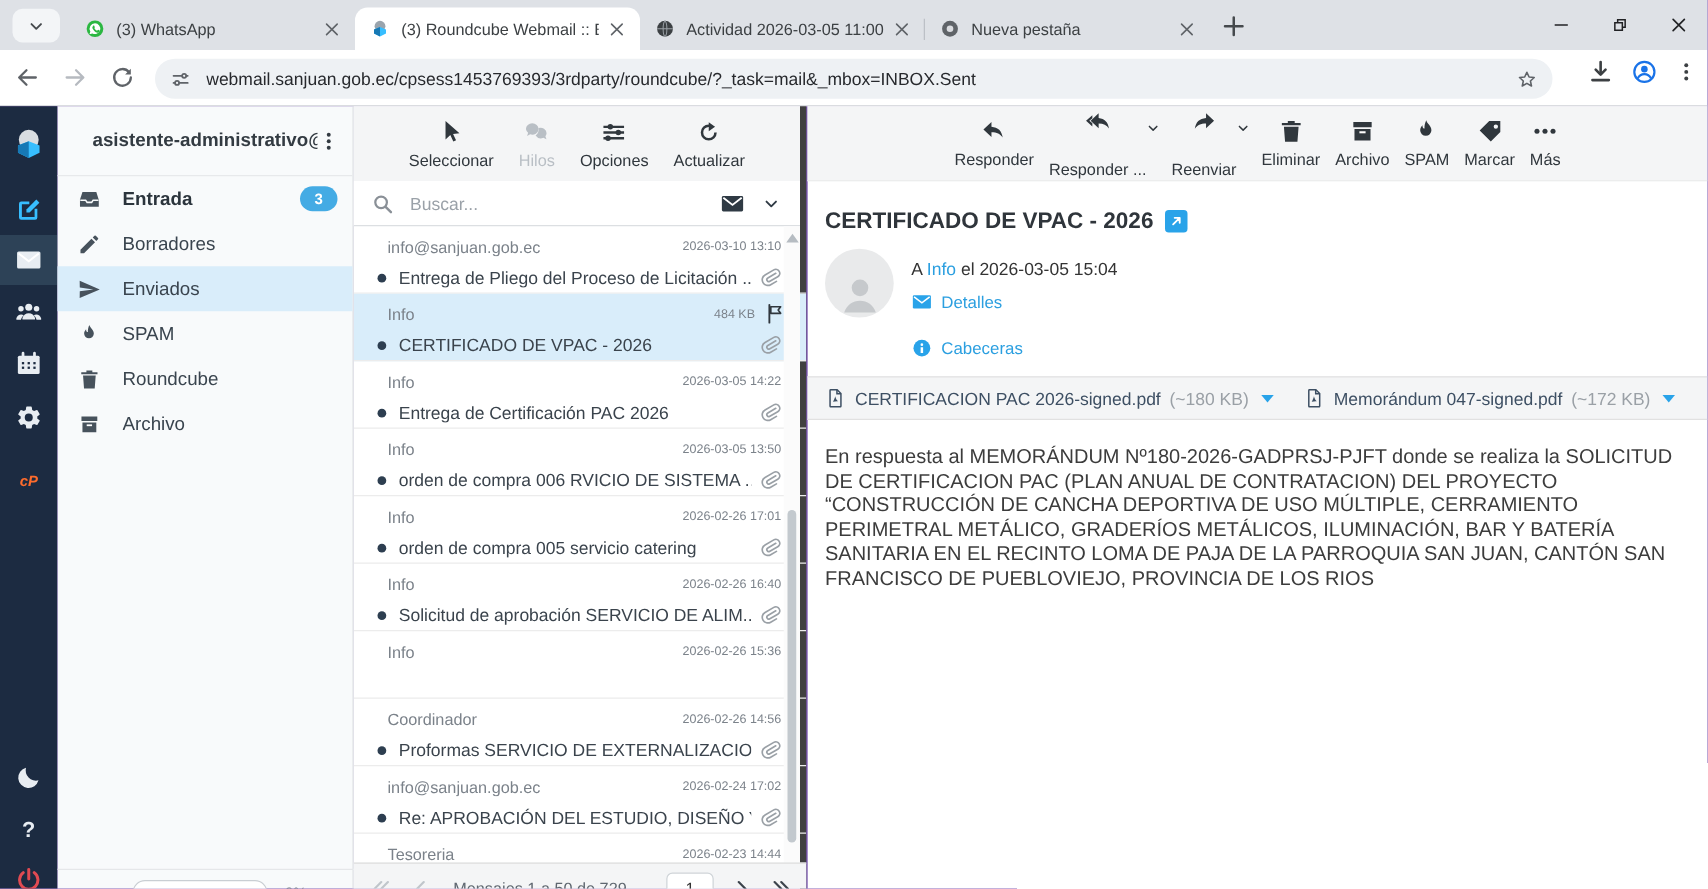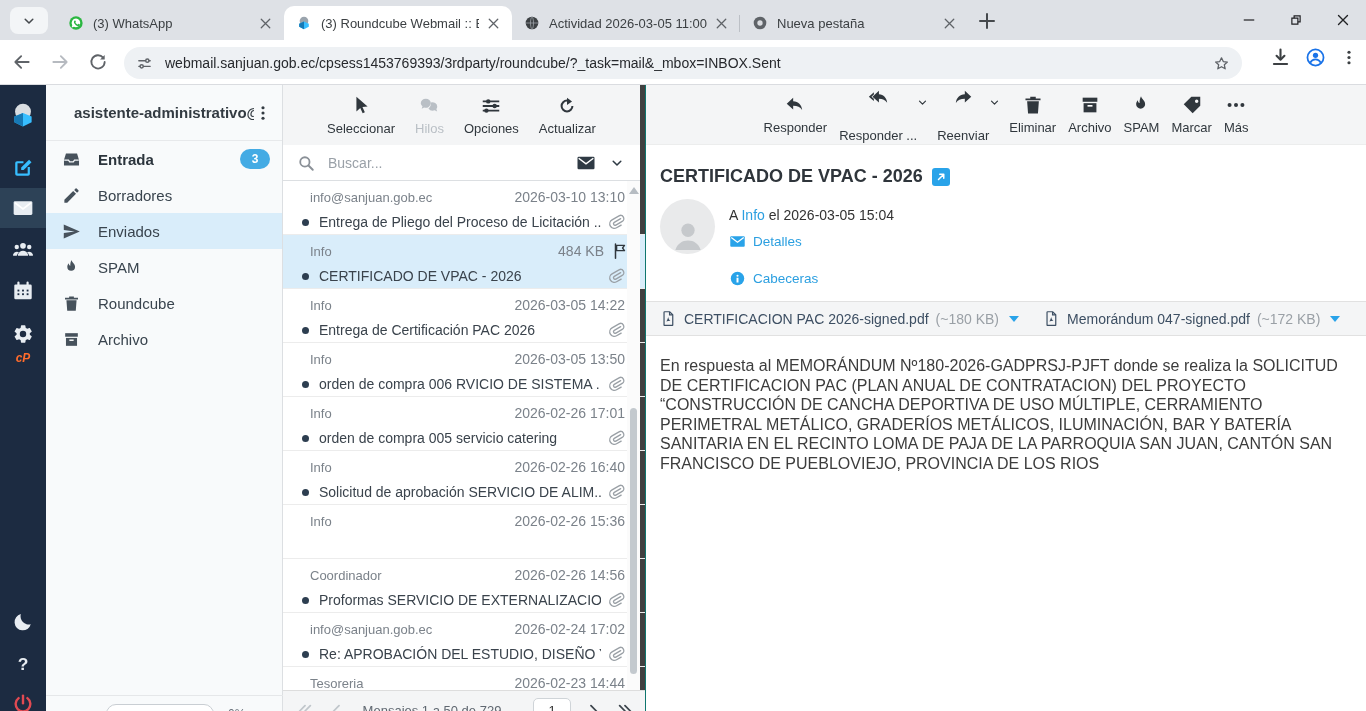--- a/index.html
+++ b/index.html
@@ -1,17 +1,17 @@
 <!DOCTYPE html>
 <html><head>
 <meta charset="utf-8">
 <style>
   html,body{margin:0;padding:0;background:#fff;}
   *{box-sizing:border-box;font-family:"Liberation Sans",sans-serif;}
-  #screen{position:relative;width:1366px;height:711px;overflow:hidden;background:#0f766e;}
+  #screen{position:relative;width:1366px;height:711px;overflow:hidden;background:#4c1d95;}
   .ico{display:inline-flex;align-items:center;justify-content:center;}
   .ico svg{width:100%;height:100%;display:block;}
 
   
   .tabbar{position:absolute;left:0;top:0;width:1366px;height:40px;background:#dee1e6;display:flex;align-items:flex-end;}
   .tabsearch{position:absolute;left:10px;top:7px;width:38px;height:27px;background:#f3f5f7;border-radius:8px;display:flex;align-items:center;justify-content:center;color:#45494d;}
   .tabsearch .ico{width:14px;height:14px;}
   #tabs{position:absolute;left:56px;top:0;height:40px;display:flex;align-items:flex-end;}
   .tab{position:relative;width:228px;height:34px;display:flex;align-items:center;padding:0 10px 0 12px;color:#3c4043;font-size:13px;}
   .tab.active{background:#fff;border-radius:10px 10px 0 0;height:34px;}
@@ -73,21 +73,21 @@
   .searchrow .sico{width:18px;height:18px;color:#8a9097;flex:0 0 18px;}
   .searchinput{flex:1;border:none;outline:none;background:transparent;font-size:14px;color:#333;margin-left:11px;}
   .searchinput::placeholder{color:#9aa1a8;}
   .searchrow .mico{width:20px;height:20px;color:#2f3a44;flex:0 0 20px;margin-right:14px;}
   .searchrow .cico{width:14px;height:14px;color:#2f3a44;flex:0 0 14px;margin-right:4px;}
   #msgrows{position:absolute;left:0;top:96px;width:362px;height:530px;overflow:hidden;}
   .msg{height:54px;padding:7px 20px 0 19px;border-bottom:1px solid #ececec;}
   .msg.selected{background:#d9edfa;}
   .mline1{display:flex;align-items:center;margin-left:8px;height:18px;}
   .msender{flex:1;font-size:13px;color:#7b828a;white-space:nowrap;overflow:hidden;}
-  .mmeta{font-size:14px;color:#7b828a;display:flex;align-items:center;white-space:nowrap;}
+  .mmeta{font-size:10px;color:#7b828a;display:flex;align-items:center;white-space:nowrap;}
   .mflag{width:18px;height:18px;color:#30373d;margin-left:7px;margin-right:-4px;}
   .mline2{display:flex;align-items:center;margin-top:6px;height:20px;}
   .mdot{width:7px;height:7px;border-radius:50%;background:#2d3e50;flex:0 0 7px;margin-right:10px;}
   .msub{flex:1;font-size:14px;color:#3a434c;white-space:nowrap;overflow:hidden;}
   .mclip{width:18px;height:18px;color:#9aa0a6;flex:0 0 18px;margin-left:6px;transform:rotate(15deg);}
   
   .lscroll{position:absolute;right:0;top:96px;width:13px;height:530px;background:#fbfbfb;}
   .sarrow{position:absolute;left:2px;width:0;height:0;border-left:5px solid transparent;border-right:5px solid transparent;}
   .sarrow.up{top:6px;border-bottom:7px solid #b6bcc2;}
   .sarrow.down{bottom:8px;border-top:7px solid #b6bcc2;}
@@ -346,21 +346,21 @@
           </svg>
         </span>
       </div>
       <div class="ritem   " style="top:229px">
         <span class="ico ">
           <svg viewBox="0 0 24 24" fill="currentColor">
             <path d="M19.4 12.9a7.6 7.6 0 0 0 .1-.9 7.6 7.6 0 0 0-.1-.9l2-1.6a.5.5 0 0 0 .1-.6l-1.9-3.3a.5.5 0 0 0-.6-.2l-2.4 1a7.5 7.5 0 0 0-1.6-.9l-.4-2.6a.5.5 0 0 0-.5-.4h-3.8a.5.5 0 0 0-.5.4l-.4 2.6a7.5 7.5 0 0 0-1.6.9l-2.4-1a.5.5 0 0 0-.6.2L2.9 8.9a.5.5 0 0 0 .1.6l2 1.6a7.6 7.6 0 0 0 0 1.8l-2 1.6a.5.5 0 0 0-.1.6l1.9 3.3c.1.2.4.3.6.2l2.4-1c.5.4 1 .7 1.6.9l.4 2.6c0 .2.2.4.5.4h3.8c.2 0 .4-.2.5-.4l.4-2.6c.6-.2 1.1-.5 1.6-.9l2.4 1c.2.1.5 0 .6-.2l1.9-3.3a.5.5 0 0 0-.1-.6zM12 15.5a3.5 3.5 0 1 1 0-7 3.5 3.5 0 0 1 0 7z"></path>
           </svg>
         </span>
       </div>
-      <div class="ritem   " style="top:253px">
+      <div class="ritem   " style="top:280px">
         <span class="ico ">
           <svg viewBox="0 0 24 24">
             <text x="12" y="16.5" text-anchor="middle" font-size="13" font-weight="bold" font-style="italic" fill="#ff6c2c" font-family="Liberation Sans,sans-serif">cP</text>
           </svg>
         </span>
       </div>
       <div class="ritem " style="top:517px">
         <span class="ico ">
           <svg viewBox="0 0 24 24">
             <path d="M20.5 14.5A9 9 0 0 1 9.6 3.4a9 9 0 1 0 10.9 11.1z" fill="currentColor"></path>

